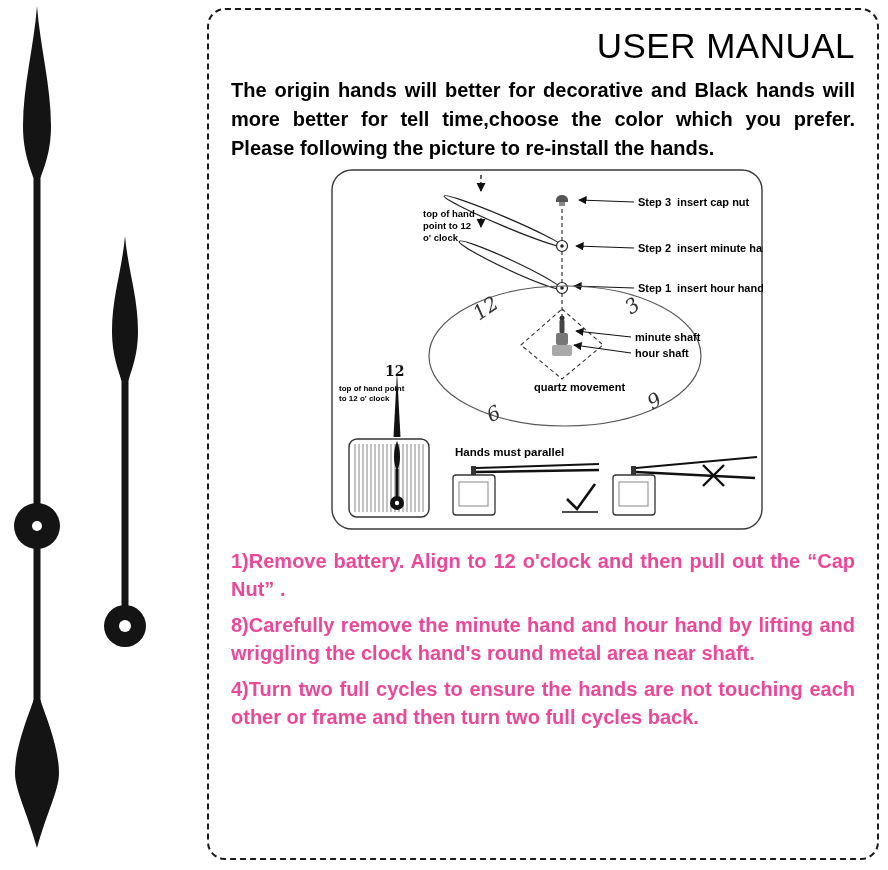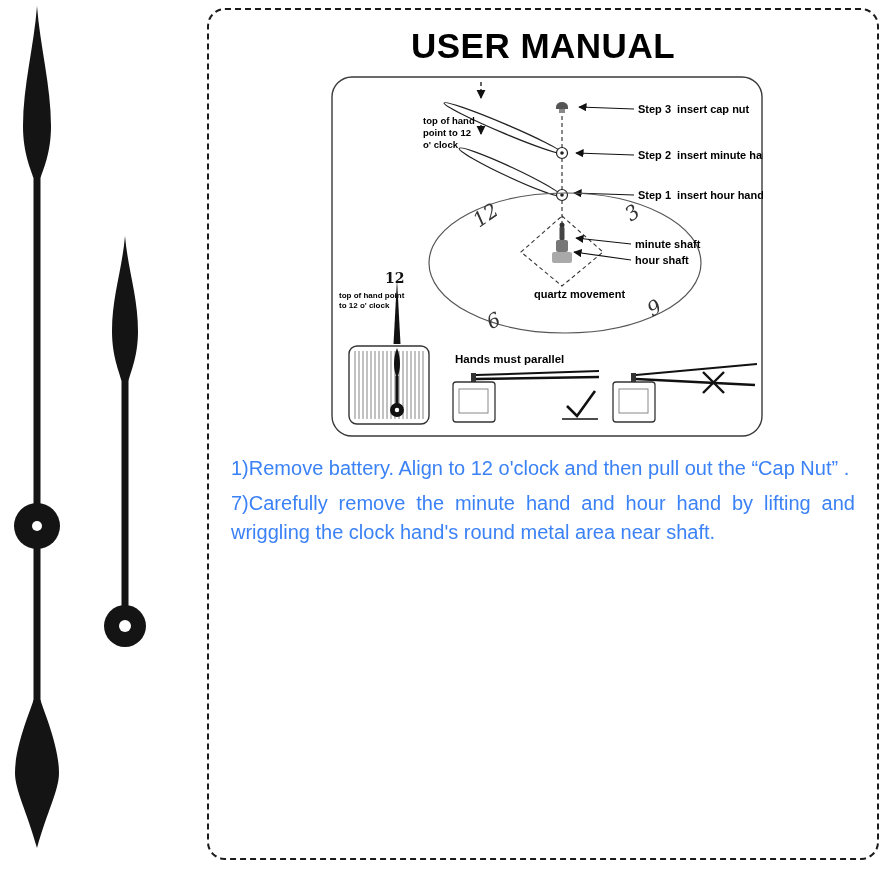--- a/index.html
+++ b/index.html
@@ -7,31 +7,31 @@
     position:relative; width:888px; height:870px; background:#fff;
     font-family:"Liberation Sans", sans-serif; overflow:hidden;
   }
   .hands { position:absolute; left:0; top:0; }
   .manual-box {
     position:absolute; left:207px; top:8px; width:672px; height:852px;
     box-sizing:border-box; border:2px dashed #1b1b1b; border-radius:18px;
     padding:12px 22px 8px 22px; background:#fff;
   }
   .title {
-    margin:4px 0 10px 0; text-align:center; font-size:35px; font-weight:bold;
+    margin:4px 0 10px 0; text-align:right; font-size:35px; font-weight:normal;
     letter-spacing:0.5px; color:#000;
   }
   .intro {
     margin:0 0 6px 0; font-size:20px; font-weight:bold; line-height:1.45;
     text-align:justify; color:#000;
   }
   .diagram-wrap { width:404px; margin:4px 0 12px 100px; }
   .steps p {
-    margin:0 0 7px 0; font-size:20px; font-weight:400; line-height:1.42;
-    text-align:justify; color:#3b82f6;
+    margin:0 0 7px 0; font-size:20px; font-weight:700; line-height:1.42;
+    text-align:justify; color:#ec4899;
   }
   
   .dlabel  { font-family:"Liberation Sans",sans-serif; font-size:11px; font-weight:bold; fill:#000; white-space:pre; }
   .dlabel2 { font-family:"Liberation Sans",sans-serif; font-size:11.5px; font-weight:bold; fill:#000; }
   .dnote   { font-family:"Liberation Sans",sans-serif; font-size:9.5px; font-weight:bold; fill:#000; }
   .dnote2  { font-family:"Liberation Sans",sans-serif; font-size:8px;  font-weight:bold; fill:#000; }
   .dnum    { font-family:"DejaVu Serif",serif; font-size:20px; font-style:italic; fill:#333; }
   .dtwelve { font-family:"DejaVu Serif",serif; font-size:14px; font-weight:bold; fill:#111; }
 </style>
 </head>
@@ -54,20 +54,21 @@
                C131,371 138,356 138,331 C138,297 128,270 125,236 Z" fill="#141414"></path>
       <circle cx="125" cy="626" r="21" fill="#141414"></circle>
       <circle cx="125" cy="626" r="6" fill="#ffffff"></circle>
     </g>
   </svg>
 
   <div class="manual-box">
 
     <h1 class="title">USER MANUAL</h1>
 
+    <p class="intro">The origin hands will better for decorative and Black hands will more better for tell time,choose the color which you prefer. Please following the picture to re-install the hands.</p>
 
     <div class="diagram-wrap">
       <svg width="432" height="362" viewBox="0 0 432 362">
         <defs>
           <marker id="arr" viewBox="0 0 10 10" refX="9" refY="5" markerWidth="7" markerHeight="7" orient="auto-start-reverse">
             <path d="M0,0L10,5L0,10z" fill="#111"></path>
           </marker>
         </defs>
 
         <rect x="1" y="1" width="430" height="359" rx="20" fill="#fff" stroke="#3a3a3a" stroke-width="1.4"></rect>
@@ -167,17 +168,18 @@
           <g>
             <line x1="372" y1="296" x2="393" y2="317" stroke="#111" stroke-width="2.4"></line>
             <line x1="393" y1="296" x2="372" y2="317" stroke="#111" stroke-width="2.4"></line>
           </g>
         </g>
       </svg>
     </div>
 
     <div class="steps">
       <p>1)Remove battery. Align to 12 o'clock and then pull out the “Cap Nut” .</p>
-      <p>7)Carefully remove the minute hand and hour hand by lifting and wriggling the clock hand's round metal area near shaft.</p>
+      <p>8)Carefully remove the minute hand and hour hand by lifting and wriggling the clock hand's round metal area near shaft.</p>
+      <p>4)Turn two full cycles to ensure the hands are not touching each other or frame and then turn two full cycles back.</p>
     </div>
 
   </div>
 </div>
 
 </body></html>

